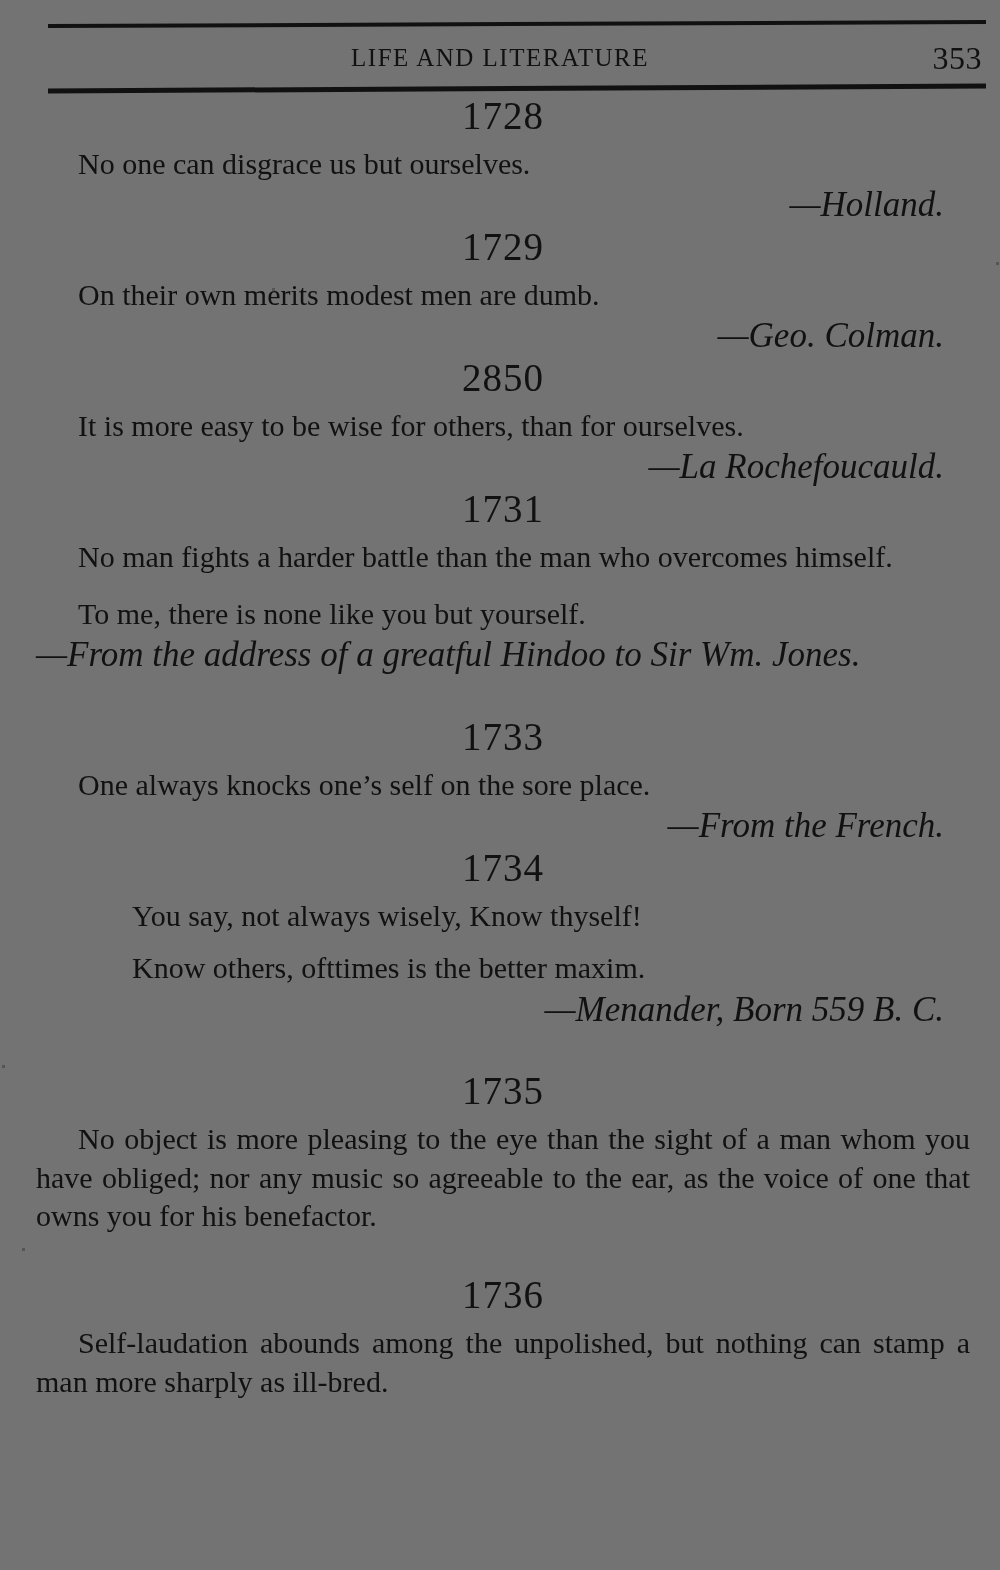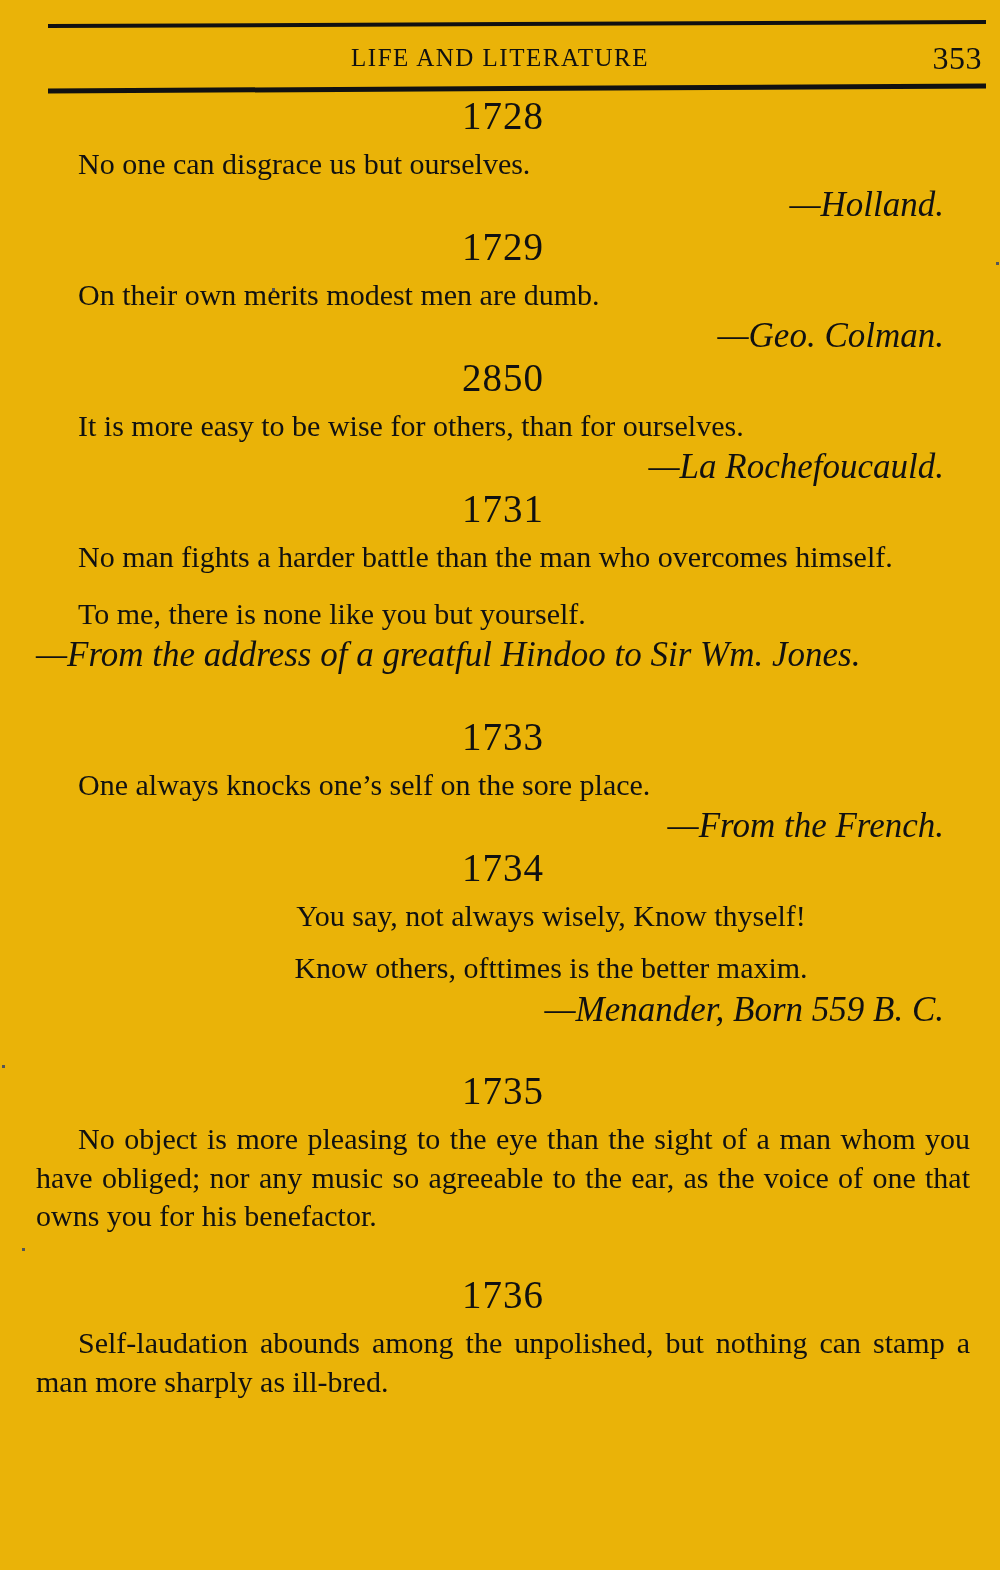--- a/index.html
+++ b/index.html
@@ -14,21 +14,21 @@
     color: #111111;
     position: relative;
     overflow: hidden;
   }
   .page {
     position: relative;
     width: 1000px;
     height: 1570px;
     box-sizing: border-box;
     padding: 0;
-    background: #eab308;
+    background: #737373;
   }
 
   
   .header {
     position: relative;
     height: 96px;
   }
   .rule-top {
     position: absolute;
     left: 48px;
@@ -82,21 +82,21 @@
     margin: 0;
   }
   .quote {
     font-size: 30px;
     line-height: 1.28;
     margin: 8px 0 0 0;
     text-align: justify;
     text-indent: 42px;
   }
   .quote.center-block {
-    text-align: center;
+    text-align: left;
     text-indent: 0;
     padding-left: 96px;
   }
   .attrib {
     font-style: italic;
     font-size: 35px;
     text-align: right;
     margin: 0;
     line-height: 1.25;
     padding-right: 26px;

